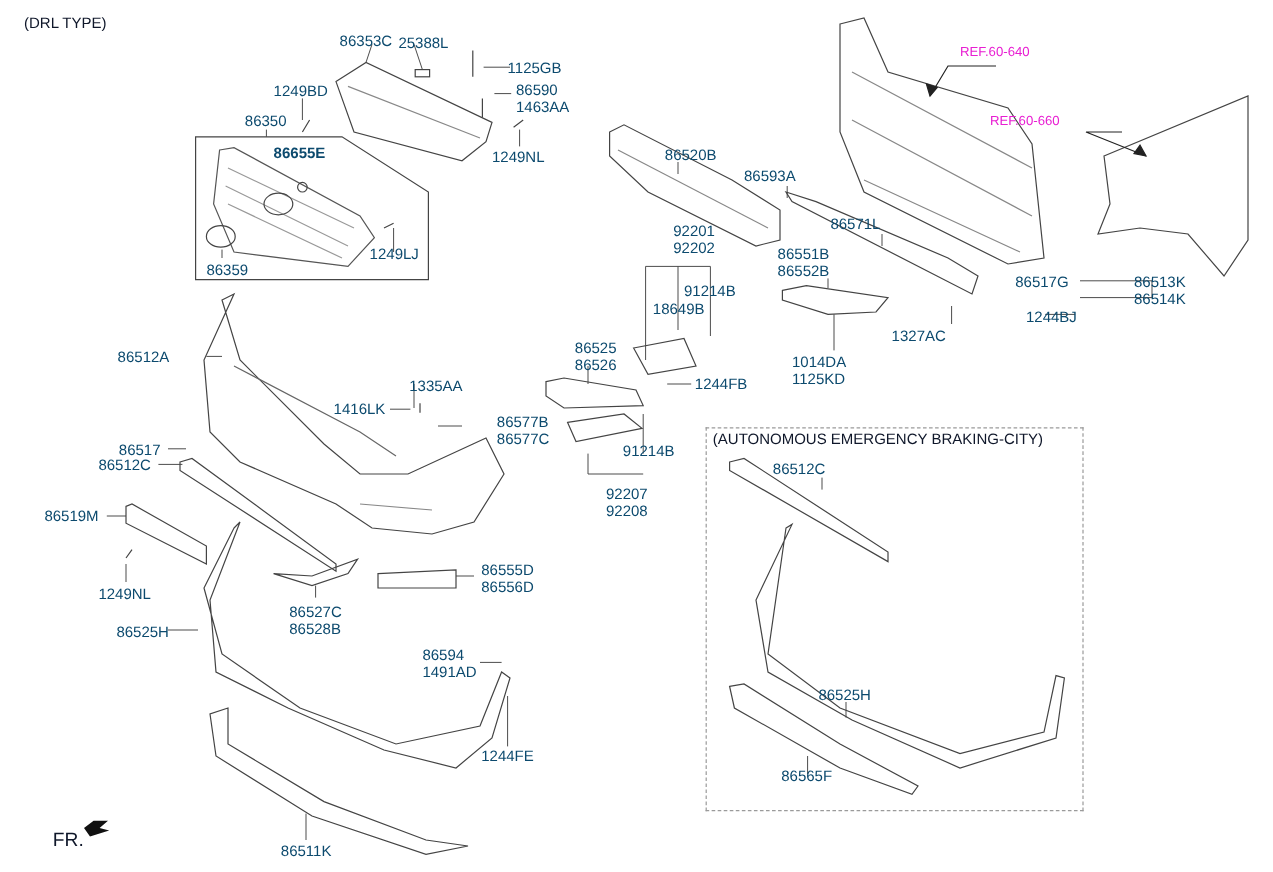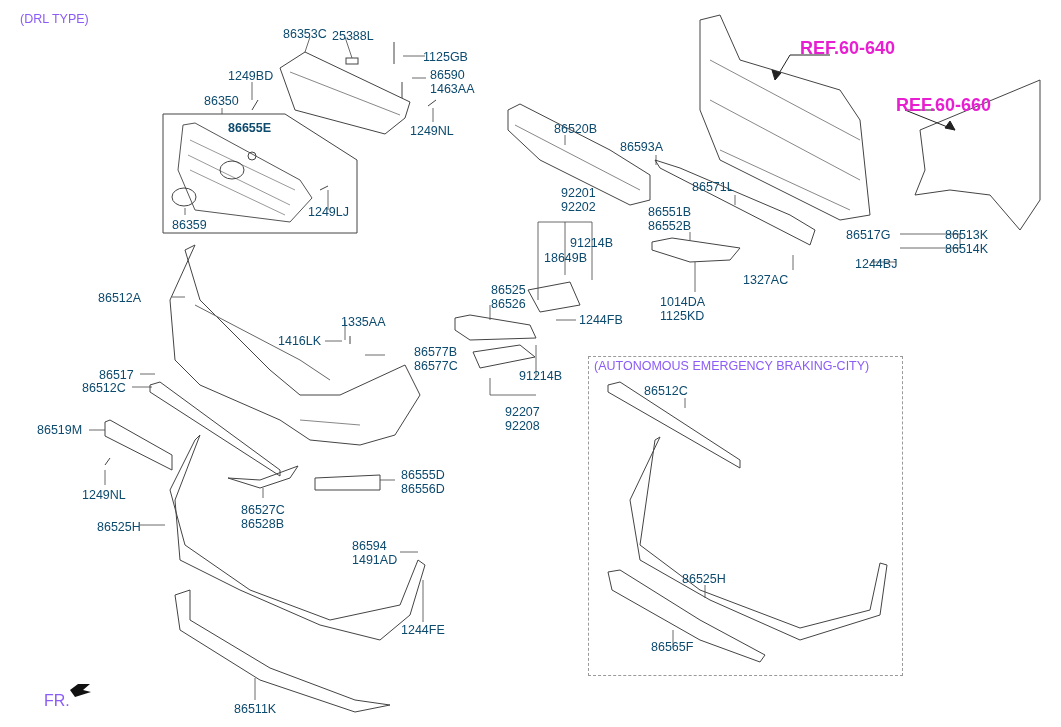--- a/index.html
+++ b/index.html
@@ -1,19 +1,19 @@
 <!DOCTYPE html>
 <html><head>
 <meta charset="utf-8">
 <style>
   html, body { margin:0; padding:0; background:#ffffff; }
   body { width:1061px; height:727px; position:relative; overflow:hidden; font-family:"Liberation Sans", sans-serif; }
   .lbl { position:absolute; font-size:12.5px; line-height:14px; color:#0c4a6e; white-space:pre; }
-  .ref { position:absolute; font-size:18px; color:#e81ed2; font-weight:bold; white-space:pre; }
-  .note { position:absolute; font-size:12.5px; color:#8b5cf6; white-space:pre; }
+  .ref { position:absolute; font-size:11px; color:#e81ed2; font-weight:normal; white-space:pre; }
+  .note { position:absolute; font-size:12.5px; color:#0f172a; white-space:pre; }
   svg.art { position:absolute; left:0; top:0; }
   .dash-box { position:absolute; border:1px dashed #9a9a9a; }
 </style>
 </head>
 <body>
 
 <span class="note" style="left:20px;top:12px;">(DRL TYPE)</span>
 
 <svg class="art" width="1061" height="727">
   <g fill="none" stroke="#444" stroke-width="1">
@@ -113,21 +113,21 @@
     <path d="M830,55 L790,55 L775,80" fill="none"></path>
     <polygon points="775,80 772,70 781,73"></polygon>
     <path d="M935,110 L905,110 L955,130" fill="none"></path>
     <polygon points="955,130 945,128 950,121"></polygon>
   </g>
 
   <polygon points="70,690 78,684 90,684 83,690 91,692 75,697" fill="#111"></polygon>
 </svg>
 
 <span class="ref" style="left:800px;top:38px;">REF.60-640</span>
-<span class="ref" style="left:896px;top:95px;">REF.60-660</span>
+<span class="ref" style="left:825px;top:95px;">REF.60-660</span>
 
 <span class="lbl" style="left:283px;top:27px;">86353C</span>
 <span class="lbl" style="left:332px;top:29px;">25388L</span>
 <span class="lbl" style="left:423px;top:50px;">1125GB</span>
 <span class="lbl" style="left:430px;top:68px;">86590
 1463AA</span>
 <span class="lbl" style="left:228px;top:69px;">1249BD</span>
 <span class="lbl" style="left:204px;top:94px;">86350</span>
 <span class="lbl" style="left:228px;top:121px;font-weight:bold;">86655E</span>
 <span class="lbl" style="left:410px;top:124px;">1249NL</span>
@@ -144,21 +144,21 @@
 <span class="lbl" style="left:648px;top:205px;">86551B
 86552B</span>
 <span class="lbl" style="left:846px;top:228px;">86517G</span>
 <span class="lbl" style="left:945px;top:228px;">86513K
 86514K</span>
 <span class="lbl" style="left:855px;top:257px;">1244BJ</span>
 <span class="lbl" style="left:743px;top:273px;">1327AC</span>
 <span class="lbl" style="left:660px;top:295px;">1014DA
 1125KD</span>
 
-<span class="lbl" style="left:479px;top:283px;margin-left:12px;">86525
+<span class="lbl" style="left:479px;top:283px;">86525
 86526</span>
 <span class="lbl" style="left:579px;top:313px;">1244FB</span>
 <span class="lbl" style="left:98px;top:291px;">86512A</span>
 <span class="lbl" style="left:341px;top:315px;">1335AA</span>
 <span class="lbl" style="left:278px;top:334px;">1416LK</span>
 <span class="lbl" style="left:414px;top:345px;">86577B
 86577C</span>
 <span class="lbl" style="left:99px;top:368px;">86517</span>
 <span class="lbl" style="left:82px;top:381px;">86512C</span>
 <span class="lbl" style="left:519px;top:369px;">91214B</span>

